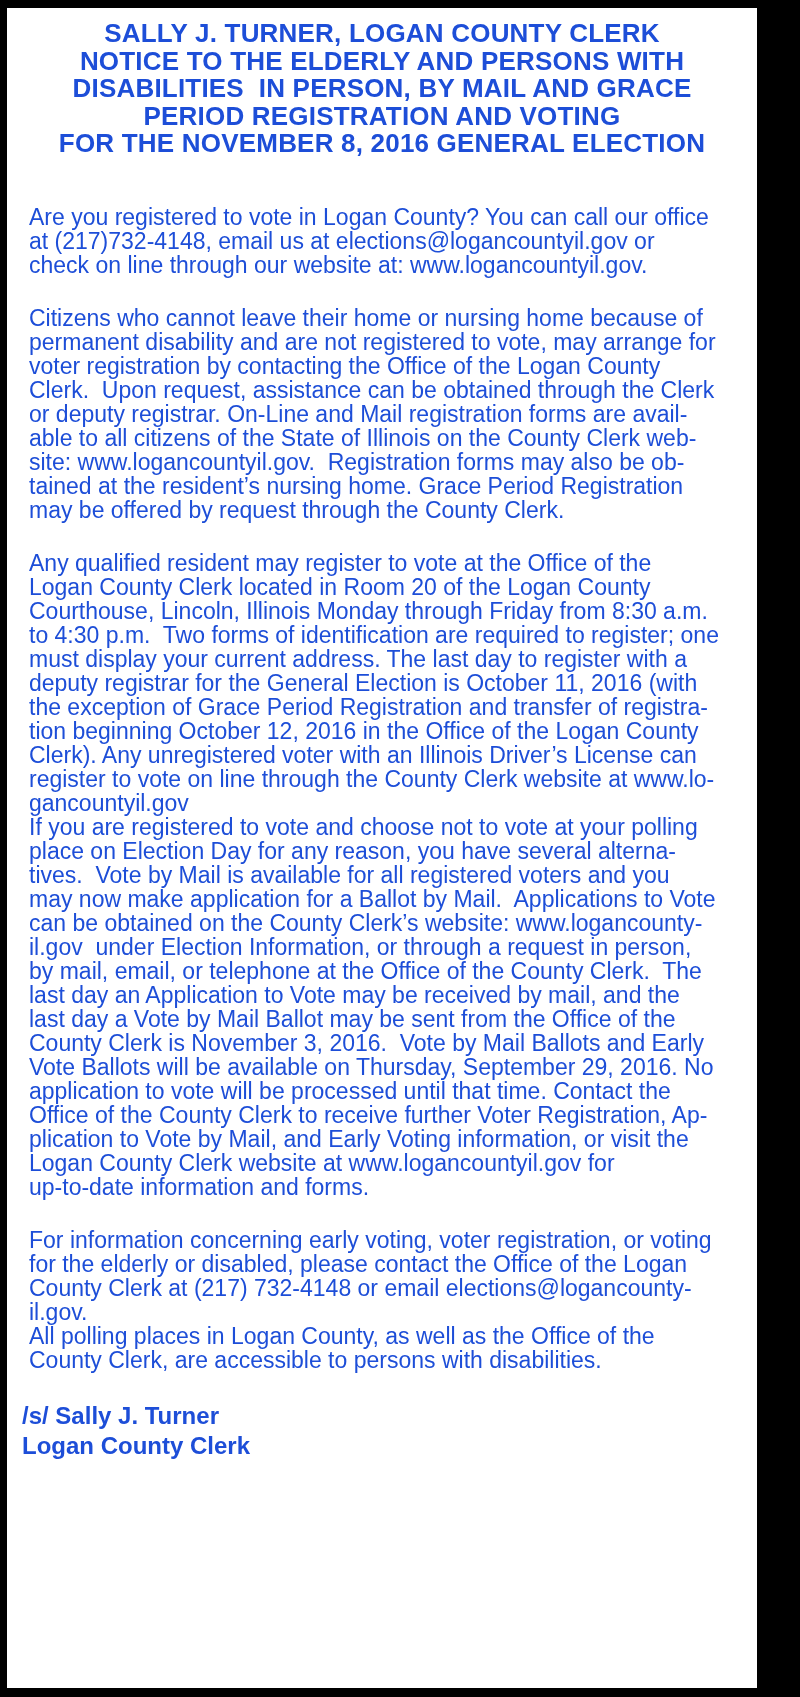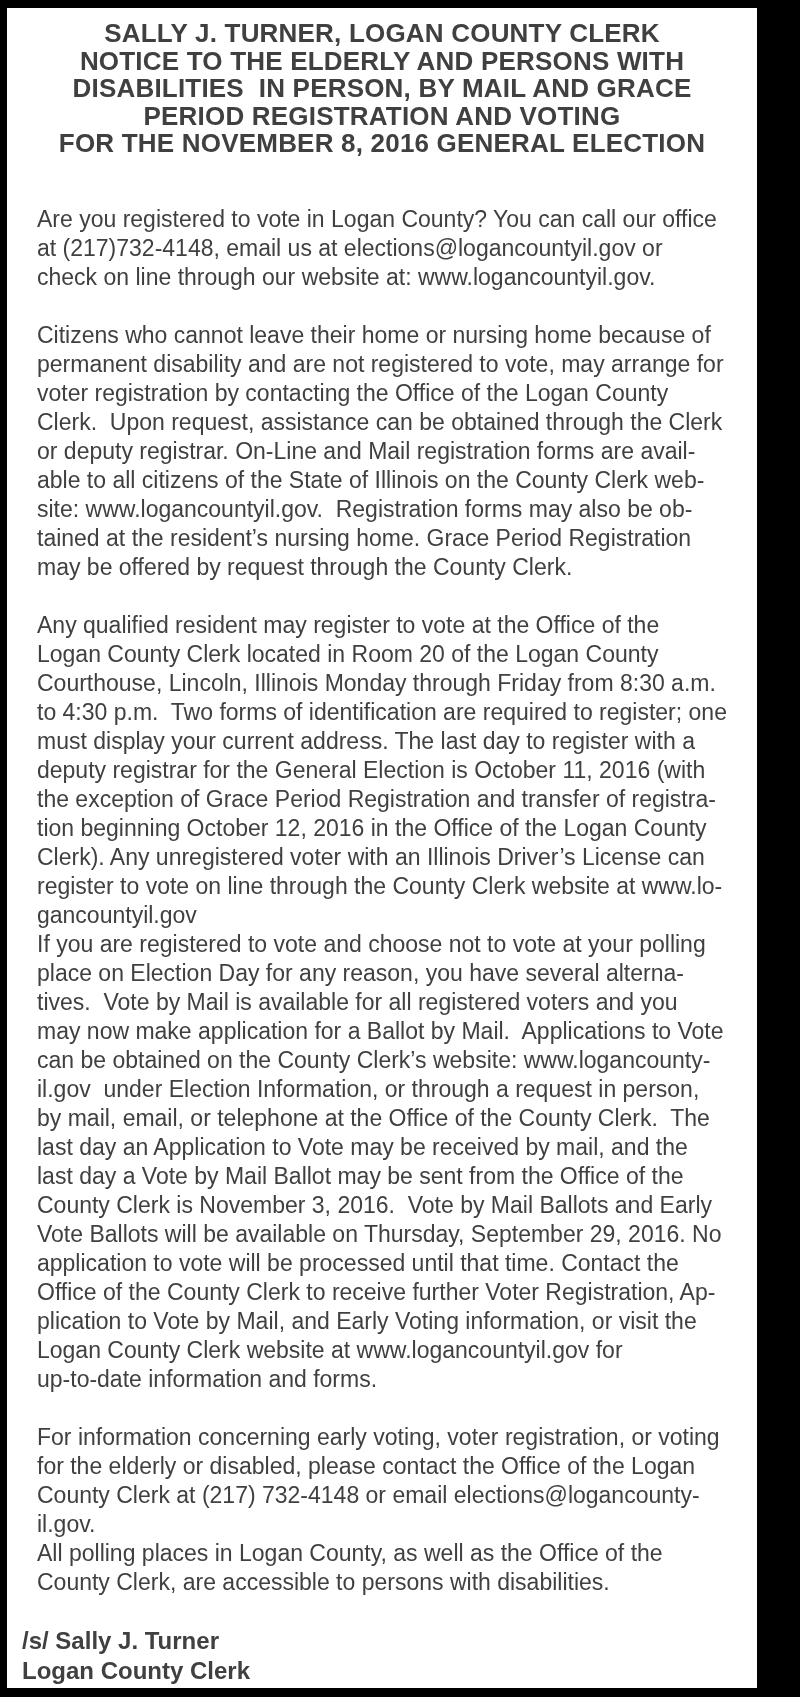--- a/index.html
+++ b/index.html
@@ -11,38 +11,38 @@
     position: relative;
     width: 764px;
     height: 1697px;
     box-sizing: border-box;
     background: #ffffff;
     border-style: solid;
     border-color: #000000;
     border-width: 8px 7px 9px 7px;
     overflow: hidden;
     font-family: "Liberation Sans", sans-serif;
-    color: #404040;
+    color: #1d4ed8;
   }
   .title {
     margin: 12px 0 0 0;
     text-align: center;
     font-weight: bold;
     font-size: 26px;
     line-height: 27.5px;
     white-space: pre;
     letter-spacing: 0.2px;
   }
   .body {
     padding: 47px 4px 0 14px;
   }
   .para {
-    margin: 0 0 29px 16px;
+    margin: 0 0 29px 8px;
     font-size: 23px;
-    line-height: 29px;
+    line-height: 24px;
     white-space: pre;
   }
   .signature {
     margin: 1px;
     font-size: 24px;
     line-height: 30px;
     font-weight: bold;
     white-space: pre;
   }
 </style>

